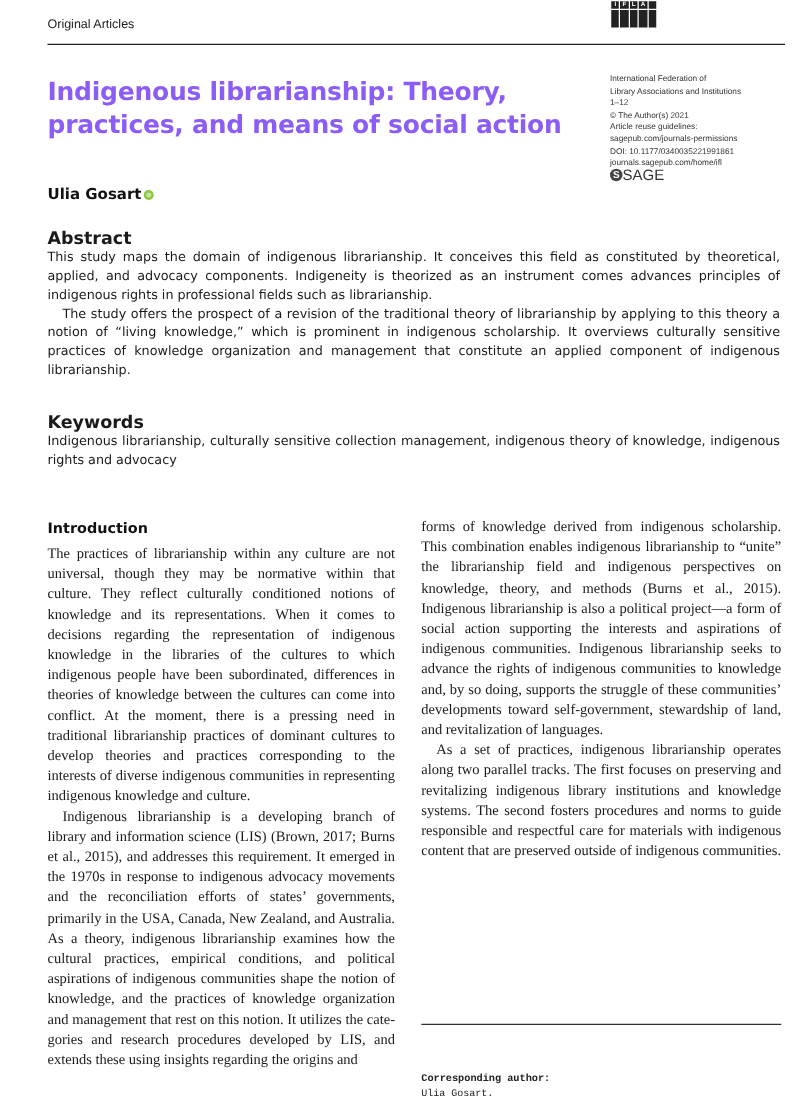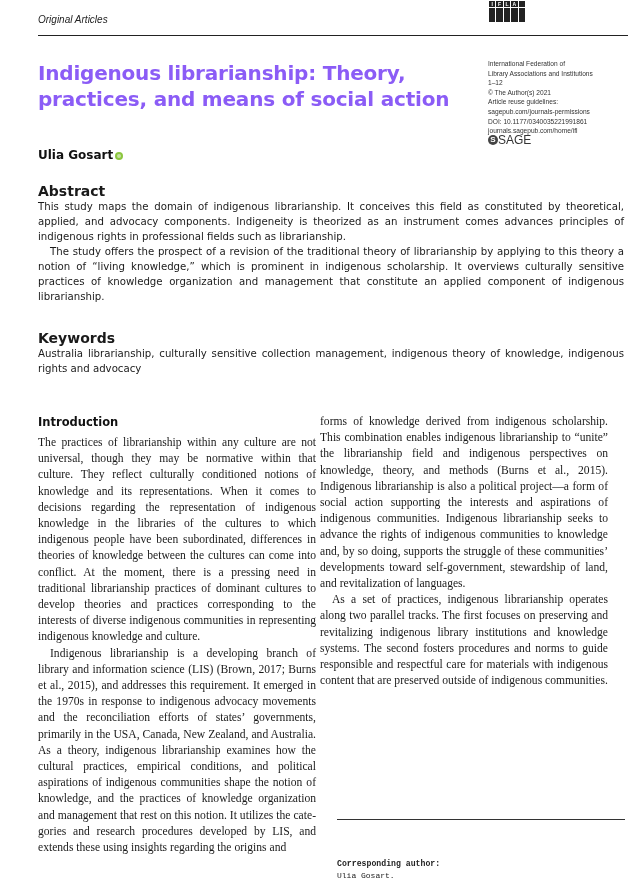--- a/index.html
+++ b/index.html
@@ -1,18 +1,18 @@
 <!DOCTYPE html>
 <html><head>
   <meta charset="utf-8">
   <style>
     html, body { margin: 0; padding: 0; background: #ffffff; }
     body { width: 640px; height: 882px; position: relative; overflow: hidden; color: #1a1a1a; }
 
-    .section-label { position: absolute; left: 38px; top: 14px; font-size: 10px; font-style: italic; font-family: "Liberation Sans", sans-serif; color: #222; text-align: right; }
+    .section-label { position: absolute; left: 38px; top: 14px; font-size: 10px; font-family: "Liberation Sans", sans-serif; color: #222; text-align: right; }
     .rule-top { position: absolute; left: 38px; top: 35px; width: 590px; height: 1px; background: #222; }
 
     .ifla { position: absolute; left: 489px; top: 1px; width: 36px; height: 22px; }
     .ifla .letters { display: flex; gap: 1px; }
     .ifla .letters span { width: 6.4px; height: 6px; background: #222; color: #fff; font-size: 5px; line-height: 6px; text-align: center; font-family: "Liberation Sans", sans-serif; font-weight: bold; }
     .ifla .bars { display: flex; gap: 1px; margin-top: 1px; }
     .ifla .bars span { width: 6.4px; height: 14px; background: #222; }
 
     .title { position: absolute; left: 38px; top: 60px; width: 420px; font-family: "DejaVu Sans", sans-serif; font-weight: bold; font-size: 20px; line-height: 26px; color: #8b5cf6; letter-spacing: -0.2px; }
 
@@ -25,21 +25,21 @@
     .orcid::after { content: ""; position: absolute; left: 2px; top: 2px; width: 4px; height: 4px; border-radius: 50%; background: #fff; opacity: 0.5; }
 
     .abstract { position: absolute; left: 38px; top: 184px; width: 586px; font-family: "DejaVu Sans", sans-serif; font-size: 10.2px; line-height: 15px; color: #1a1a1a; text-align: justify; }
     .abstract h3, .keywords h3 { margin: 0; font-size: 14px; font-weight: bold; line-height: 15px; }
     .abstract p { margin: 0; }
     .abstract p.indent { text-indent: 12px; }
     .keywords { position: absolute; left: 38px; top: 331px; width: 586px; font-family: "DejaVu Sans", sans-serif; font-size: 10.2px; line-height: 15px; color: #1a1a1a; text-align: justify; }
     .keywords p { margin: 0; }
 
     .col-left { position: absolute; left: 38px; top: 414px; width: 278px; }
-    .col-right { position: absolute; left: 320px; top: 414px; width: 288px; }
+    .col-right { position: absolute; left: 337px; top: 414px; width: 288px; }
     .col-left h2 { margin: 0 0 5px 0; font-family: "DejaVu Sans", sans-serif; font-weight: bold; font-size: 11.5px; line-height: 16px; color: #111; }
     .body-text { font-family: "Liberation Serif", serif; font-size: 11.6px; line-height: 16.2px; color: #1a1a1a; text-align: justify; margin: 0; hyphens: manual; }
     .body-text.indent { text-indent: 12px; }
 
     .rule-foot { position: absolute; left: 337px; top: 819px; width: 288px; height: 1px; background: #333; }
     .corresponding { position: absolute; left: 337px; top: 826px; font-family: Liberation Mono, monospace; font-size: 8px; line-height: 11.5px; color: #222; margin-top: 32px; }
     .corresponding .label { font-weight: bold; font-size: 8.2px; }
   </style>
 </head>
 <body>
@@ -87,21 +87,21 @@
 </div>
 
 <div class="abstract">
   <h3>Abstract</h3>
   <p>This study maps the domain of indigenous librarianship. It conceives this field as constituted by theoretical, applied, and advocacy components. Indigeneity is theorized as an instrument comes advances principles of indigenous rights in professional fields such as librarianship.</p>
   <p class="indent">The study offers the prospect of a revision of the traditional theory of librarianship by applying to this theory a notion of “living knowledge,” which is prominent in indigenous scholarship. It overviews culturally sensitive practices of knowledge organization and management that constitute an applied component of indigenous librarianship.</p>
 </div>
 
 <div class="keywords">
   <h3>Keywords</h3>
-  <p>Australia librarianship, culturally sensitive collection management, indigenous theory of knowledge, indigenous rights and advocacy</p>
+  <p>Indigenous librarianship, culturally sensitive collection management, indigenous theory of knowledge, indigenous rights and advocacy</p>
 </div>
 
 <div class="col-left">
   <h2>Introduction</h2>
   <p class="body-text">The practices of librarianship within any culture are not universal, though they may be normative within that culture. They reflect culturally conditioned notions of knowledge and its representations. When it comes to decisions regarding the representation of indigenous knowledge in the libraries of the cultures to which indigenous people have been subordinated, differences in theories of knowledge between the cultures can come into conflict. At the moment, there is a pressing need in traditional librarianship practices of dominant cultures to develop theories and practices correspond­ing to the interests of diverse indigenous communities in representing indigenous knowledge and culture.</p>
   <p class="body-text indent">Indigenous librarianship is a developing branch of library and information science (LIS) (Brown, 2017; Burns et al., 2015), and addresses this requirement. It emerged in the 1970s in response to indigenous advo­cacy movements and the reconciliation efforts of states’ governments, primarily in the USA, Canada, New Zealand, and Australia. As a theory, indigenous librarianship examines how the cultural practices, empirical conditions, and political aspirations of indi­genous communities shape the notion of knowledge, and the practices of knowledge organization and man­agement that rest on this notion. It utilizes the cate­gories and research procedures developed by LIS, and extends these using insights regarding the origins and</p>
 </div>
 
 <div class="col-right">
   <p class="body-text">forms of knowledge derived from indigenous scholar­ship. This combination enables indigenous librarian­ship to “unite” the librarianship field and indigenous perspectives on knowledge, theory, and methods (Burns et al., 2015). Indigenous librarianship is also a political project—a form of social action supporting the interests and aspirations of indigenous commu­nities. Indigenous librarianship seeks to advance the rights of indigenous communities to knowledge and, by so doing, supports the struggle of these commu­nities’ developments toward self-government, stew­ardship of land, and revitalization of languages.</p>

